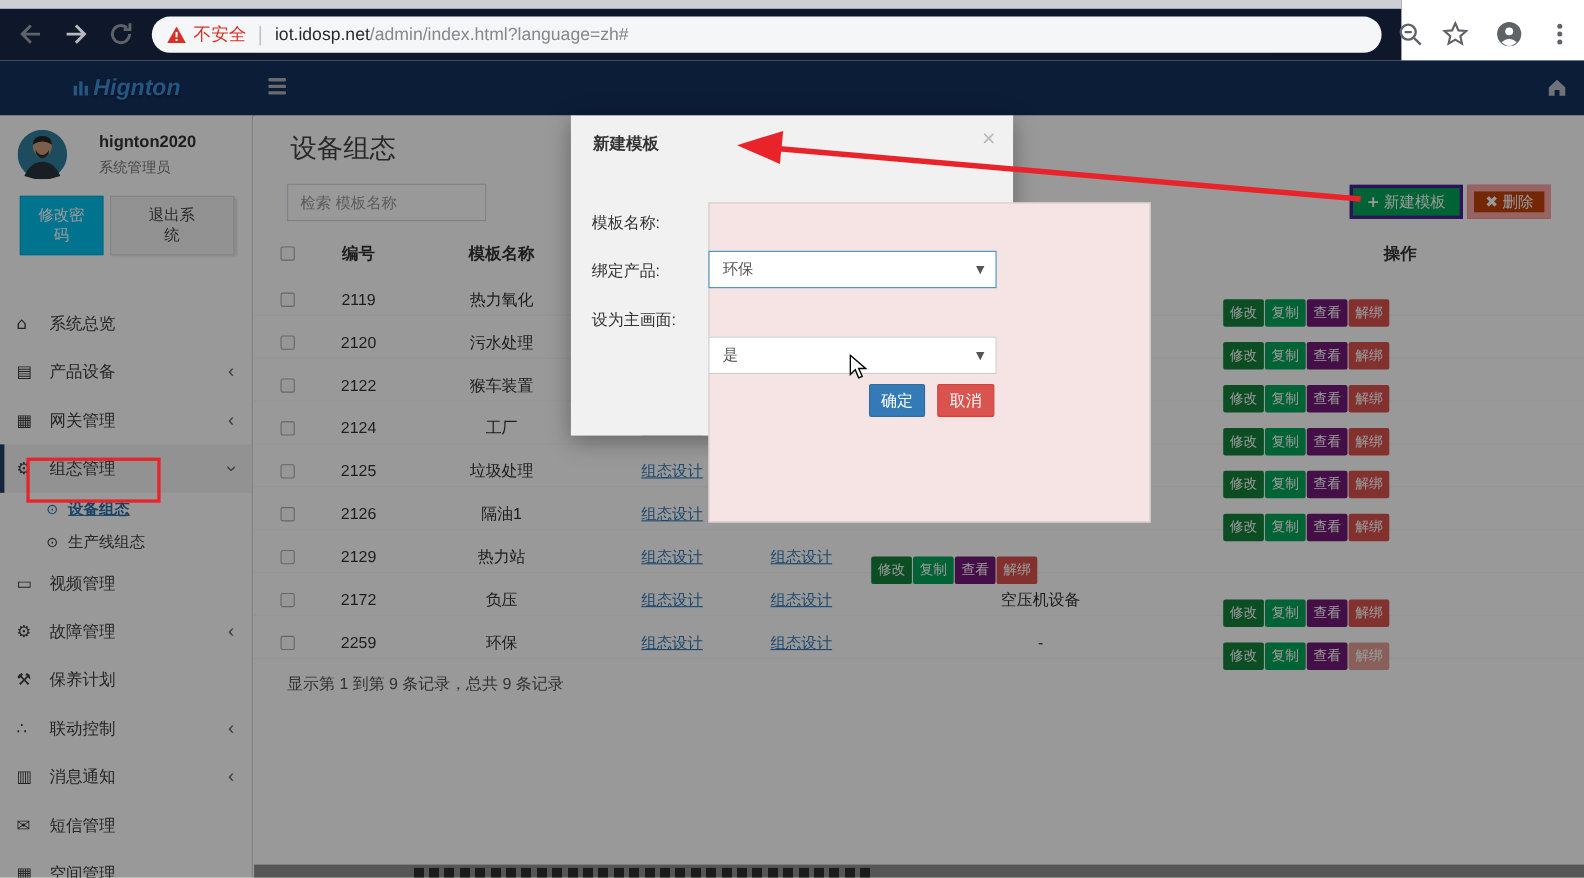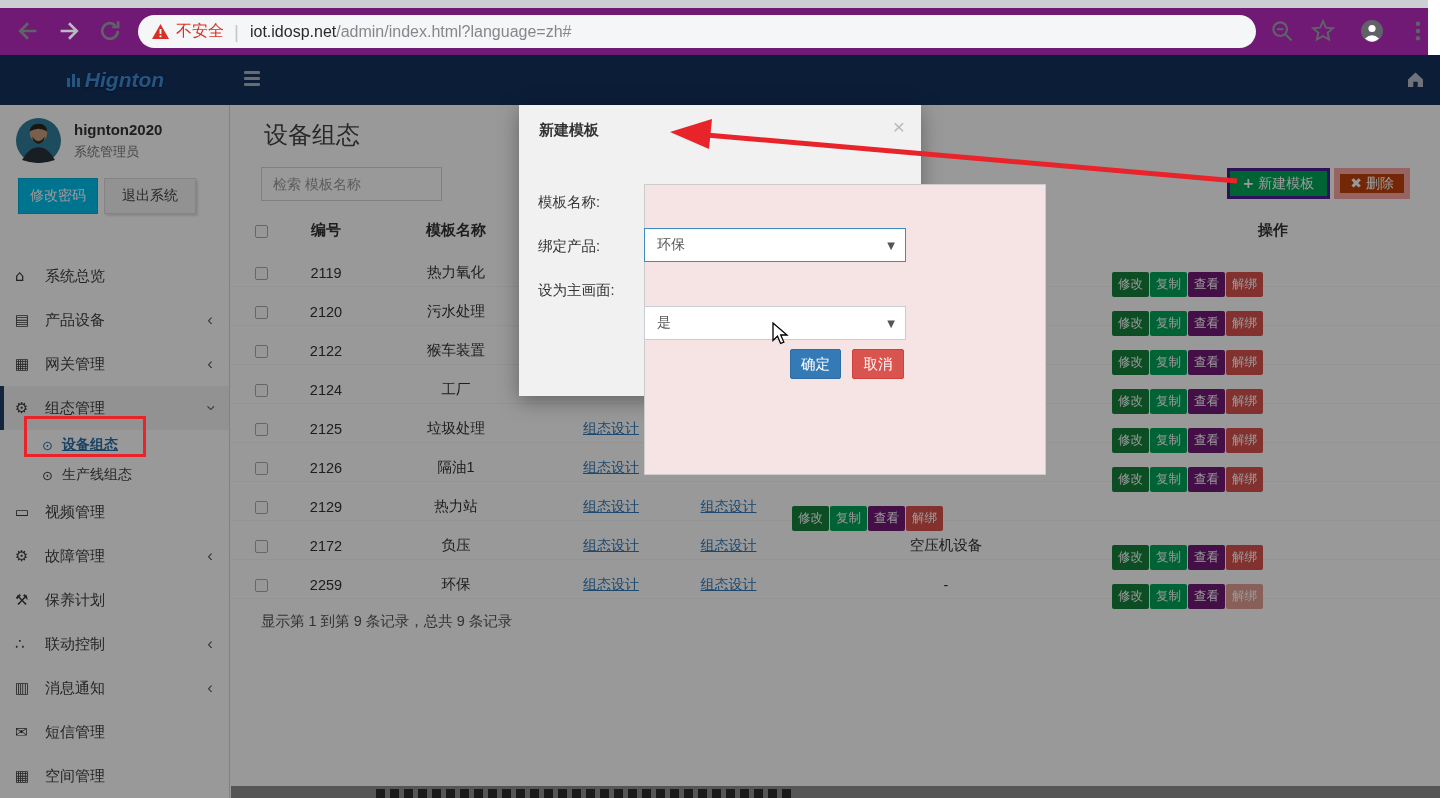--- a/index.html
+++ b/index.html
@@ -1,20 +1,20 @@
 <!DOCTYPE html>
 <html><head>
 <meta charset="utf-8">
 <style>
   *{box-sizing:border-box;margin:0;padding:0;}
   body{width:1440px;height:798px;position:relative;overflow:hidden;
        font-family:"Liberation Sans","DejaVu Sans",sans-serif;background:#fff;}
 
   
-  .browser{position:absolute;top:0;left:0;width:1428px;height:55px;background:#701a75;z-index:1;}
+  .browser{position:absolute;top:0;left:0;width:1274px;height:55px;background:#0f172a;z-index:1;}
   .tabstrip{height:8px;background:#ccd0d5;}
   .toolbar{position:relative;height:47px;}
   .nav-ic{position:absolute;top:11px;width:24px;height:24px;cursor:pointer;}
   .omnibox{position:absolute;left:138px;top:7px;width:1118px;height:33px;background:#f5f6f7;
            border-radius:17px;display:flex;align-items:center;padding-left:14px;cursor:text;}
   .warn-text{color:#d93025;font-size:16px;margin:0 10px 0 7px;}
   .sep{color:#c3c7cc;font-size:19px;font-weight:100;}
   .host{color:#27292d;font-size:16px;margin-left:11px;}
   .path{color:#84888d;font-size:16px;}
 
@@ -22,26 +22,26 @@
   .navbar{position:absolute;top:55px;left:0;width:1440px;height:50px;background:#15315e;z-index:2;}
   .logo-area{position:absolute;left:0;top:0;width:230px;height:50px;display:flex;align-items:center;justify-content:center;gap:4px;}
   .logo-text{color:#3e8ed8;font-style:italic;font-weight:bold;font-size:21px;text-shadow:0 1px 2px rgba(0,0,0,.5);}
   .hamburger{position:absolute;left:244px;top:16px;width:18px;height:18px;cursor:pointer;}
   .hamburger i{display:block;width:16px;height:3px;background:#aeb4bd;margin-bottom:3px;border-radius:1px;}
   .home-ic{position:absolute;right:15px;top:15px;cursor:pointer;}
 
   
   .sidebar{position:absolute;top:105px;left:0;width:230px;height:693px;background:#ffffff;
            border-right:1px solid #d4d8df;z-index:2;}
-  .user{display:flex;align-items:center;padding:13px 14px 6px 16px;gap:13px;}
+  .user{display:flex;align-items:center;padding:13px 14px 6px 16px;gap:29px;}
   .uname{font-weight:bold;color:#333;font-size:15px;}
   .urole{color:#777;font-size:13px;margin-top:5px;}
   .ubtns{display:flex;padding:9px 16px 0 18px;gap:6px;}
   .btn-pwd{background:#00c0ef;border:1px solid #00acd6;color:#fff;font-size:14px;padding:8px 11px;cursor:pointer;}
-  .btn-exit{background:#f4f4f4;border:1px solid #ddd;color:#444;font-size:14px;padding:8px 17px;cursor:pointer;box-shadow:2px 2px 2px rgba(0,0,0,.12);}
+  .btn-exit{background:#f4f4f4;border:1px solid #ddd;color:#444;font-size:14px;padding:8px 30px;cursor:pointer;box-shadow:2px 2px 2px rgba(0,0,0,.12);}
   .menu{margin-top:40px;}
   .mitem{height:44px;display:flex;align-items:center;padding:0 15px;color:#3f3f3f;font-size:15px;position:relative;cursor:pointer;}
   .mitem.active{background:#f4f4f4;border-left:4px solid #1f3f66;padding-left:11px;}
   .micon{width:30px;font-size:15px;color:#3a3a3a;font-family:"DejaVu Sans",sans-serif;}
   .chev{position:absolute;right:16px;color:#666;font-size:17px;}
   .chev.down{transform:rotate(-90deg);}
   .submenu .sitem{height:30px;display:flex;align-items:center;padding-left:42px;font-size:14px;color:#444;cursor:pointer;}
   .sbullet{margin-right:9px;font-size:13px;color:#3a3a3a;font-family:"DejaVu Sans",sans-serif;}
   .sitem.on .slabel{color:#2a6fa8;text-decoration:underline;font-weight:bold;}
   .sitem.on .sbullet{color:#2a6fa8;}

